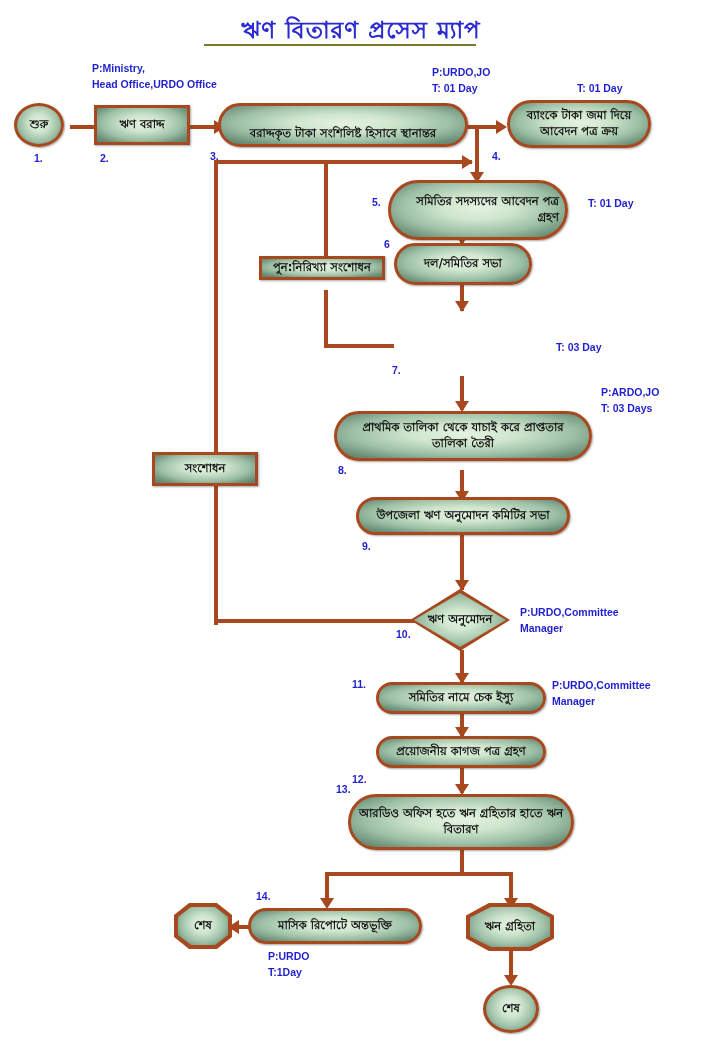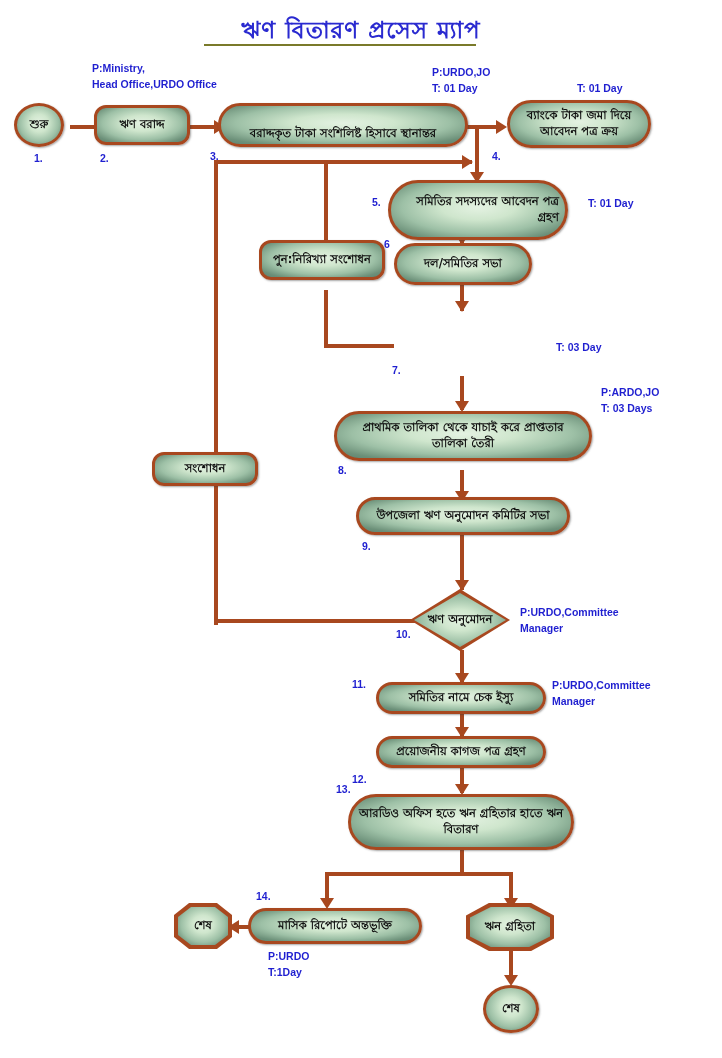--- a/index.html
+++ b/index.html
@@ -30,21 +30,21 @@
     color:#101010;
     font-family:"DejaVu Sans","Liberation Sans",sans-serif;
     font-size:11.5px;font-weight:700;
     display:flex;align-items:center;justify-content:center;
     text-align:center;line-height:1.35;
     background:radial-gradient(ellipse at 50% 45%, #e4f2e2 0%, #cfe6cd 30%, #9dc0a6 62%, #6c9079 85%, #5b8271 100%);
     box-shadow:1px 1px 2px rgba(60,60,60,.45);
     padding:2px 6px;
     z-index:5;
   }
-  .node.rect{border-radius:12px;}
+  .node.rect{border-radius:0;}
   .node.stadium{border-radius:999px;}
   .node.circle{border-radius:50%;}
   .oct-wrap{position:absolute;z-index:5;}
   .oct-outer{
     position:absolute;left:0;top:0;width:100%;height:100%;
     background:#a8481f;
     clip-path:polygon(26% 0%,74% 0%,100% 26%,100% 74%,74% 100%,26% 100%,0% 74%,0% 26%);
   }
   .oct-inner{
     position:absolute;left:4px;top:4px;width:calc(100% - 8px);height:calc(100% - 8px);
@@ -189,21 +189,21 @@
     <span>সমিতির সদস্যদের আবেদন পত্র গ্রহণ</span>
   </div>
   <div class="num" style="left:372px;top:196px;">5.</div>
   <div class="anno" style="left:588px;top:195px;">T: 01 Day</div>
 
   <div class="node stadium" style="left:394px;top:243px;width:138px;height:42px;">
     <span>দল/সমিতির সভা</span>
   </div>
   <div class="num" style="left:384px;top:238px;">6</div>
 
-  <div class="node rect" style="left:259px;top:240px;width:126px;height:40px;">
+  <div class="node rect" style="left:259px;top:256px;width:126px;height:24px;">
     <span>পুন:নিরিখ্যা সংশোধন</span>
   </div>
 
   <div class="num" style="left:392px;top:364px;">7.</div>
   <div class="anno" style="left:556px;top:339px;">T: 03 Day</div>
 
   <div class="node stadium" style="left:334px;top:411px;width:258px;height:50px;">
     <span>প্রাথমিক তালিকা থেকে যাচাই করে প্রাপ্ততার তালিকা তৈরী</span>
   </div>
   <div class="num" style="left:338px;top:464px;">8.</div>

